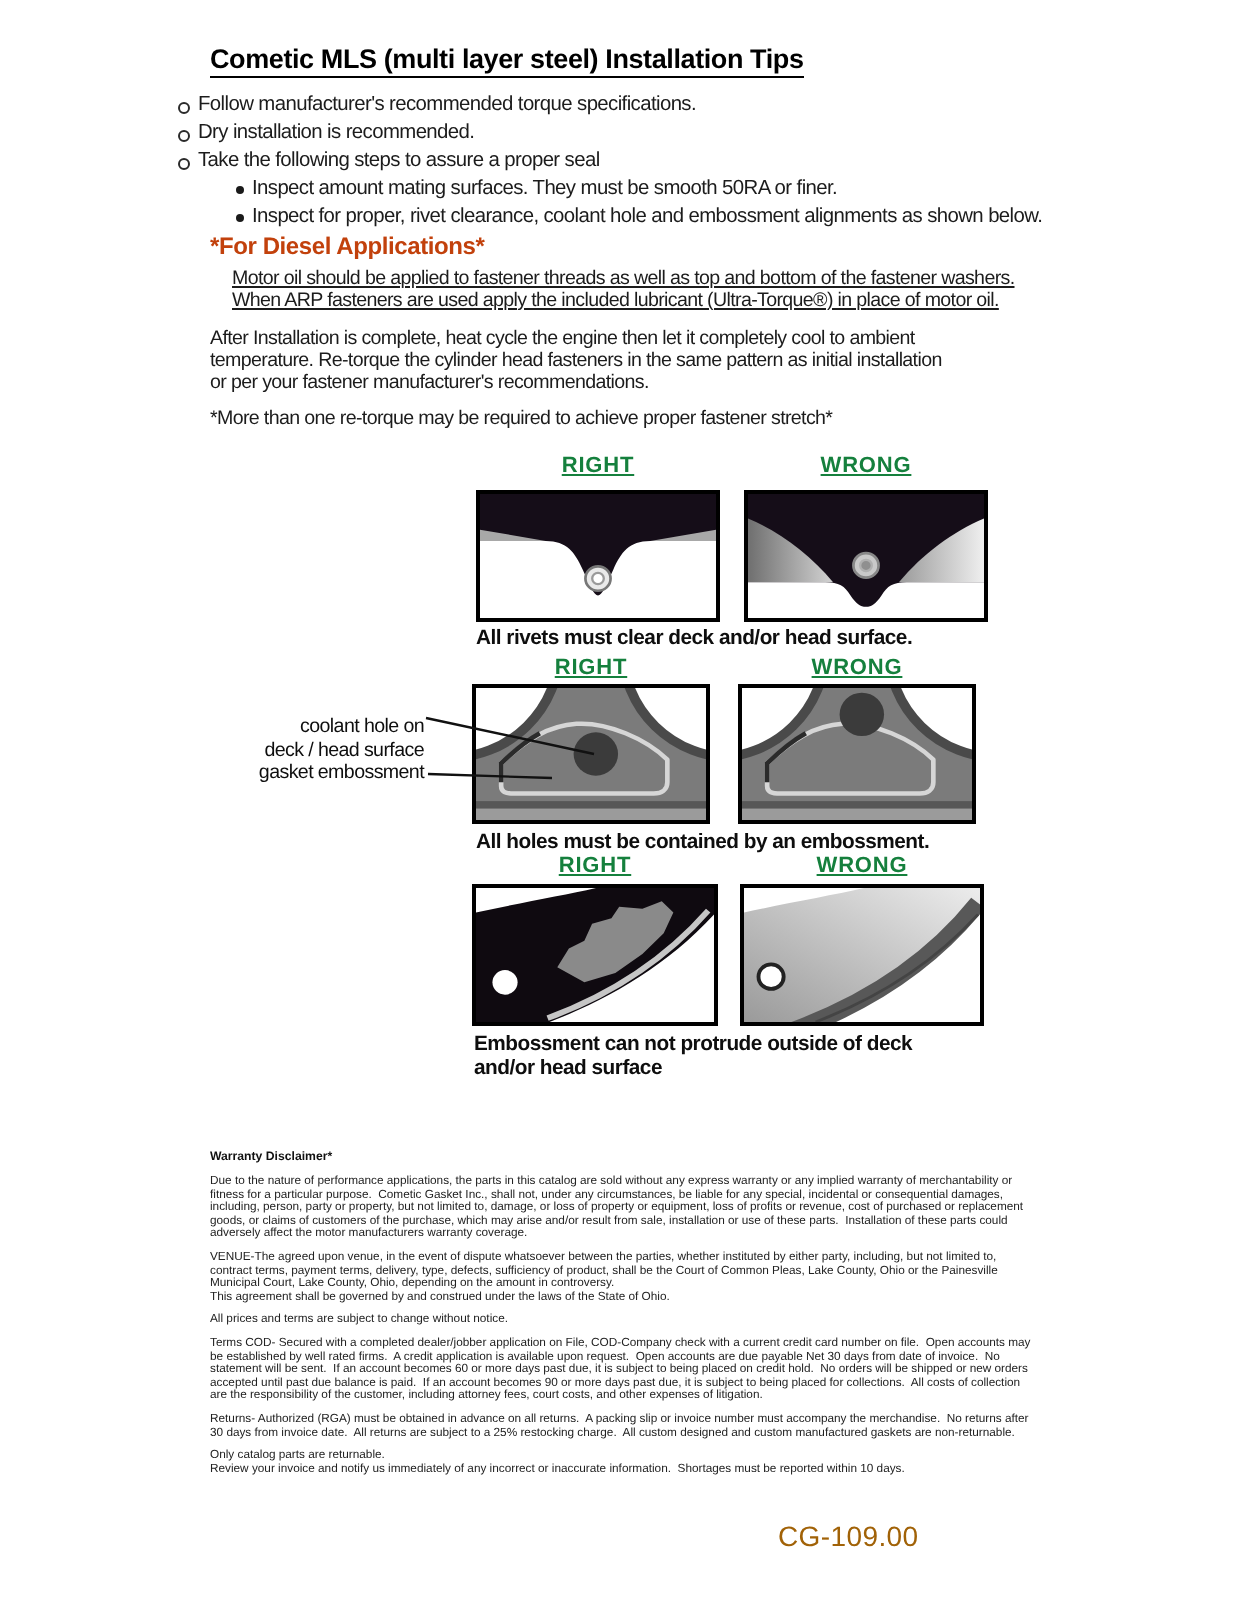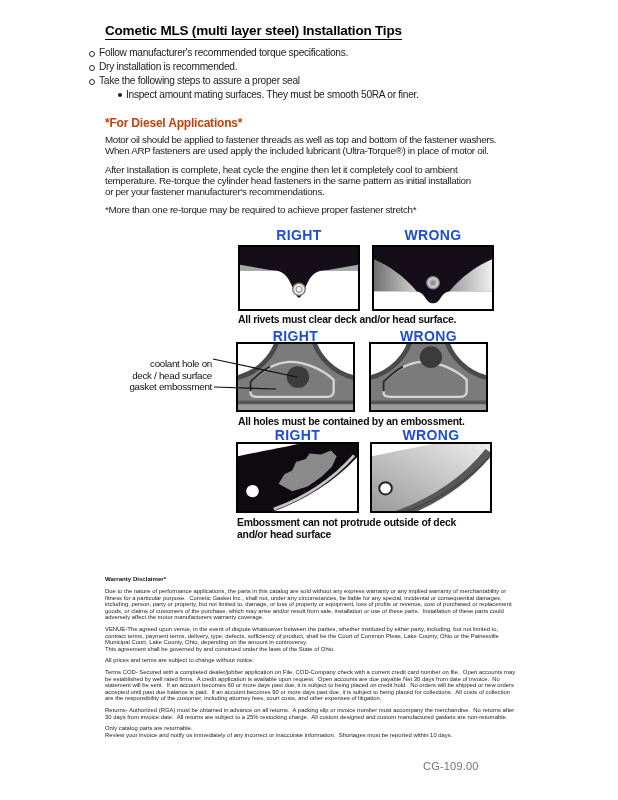--- a/index.html
+++ b/index.html
@@ -10,32 +10,32 @@
          border-bottom:1.6px solid #000;padding-bottom:1px;display:inline-block;}
   .bullets{left:89px;top:46px;font-size:10.2px;letter-spacing:-0.3px;}
   .brow{display:flex;align-items:flex-start;height:14px;line-height:14px;}
   .brow.sub{margin-left:29px;}
   .ring{width:4px;height:4px;border:1px solid #2a2a2a;border-radius:50%;
         display:inline-block;margin:4.5px 4px 0 0;flex:0 0 auto;}
   .dot{width:4px;height:4px;background:#1a1a1a;border-radius:50%;
        display:inline-block;margin:5px 4px 0 0;flex:0 0 auto;}
   .h2{font-size:12px;font-weight:bold;color:#c2410c;letter-spacing:-0.2px;}
   .para{font-size:9.8px;letter-spacing:-0.32px;line-height:10.8px;white-space:pre-wrap;width:470px;}
-  .dlabel{font-weight:bold;font-size:14px;letter-spacing:0.4px;text-align:center;color:#1d4ed8;}
+  .dlabel{font-weight:bold;font-size:11px;letter-spacing:0.4px;text-align:center;color:#15803d;text-decoration:underline;}
   .panel{border:2.5px solid #000;box-sizing:border-box;background:#fff;z-index:1;}
   .panel svg{display:block;width:100%;height:100%;}
   .caption{font-weight:bold;font-size:10.4px;letter-spacing:-0.25px;color:#0e0e0e;
            line-height:12px;white-space:pre-wrap;}
   .ann{font-size:9.8px;letter-spacing:-0.3px;color:#0e0e0e;text-align:right;
        line-height:11.5px;white-space:pre-wrap;}
   .leader{z-index:2;pointer-events:none;}
   .legal{left:105px;top:575px;width:470px;}
   .legal-h{font-size:6.1px;font-weight:bold;color:#111;margin:0 0 6px 0;}
   .legal p{font-size:5.9px;line-height:6.6px;color:#222;margin:0 0 5px 0;white-space:pre-wrap;}
-  .pagenum{font-size:11px;letter-spacing:0.2px;color:#737373;margin-left:34px;}
+  .pagenum{font-size:14px;letter-spacing:0.2px;color:#a16207;}
 </style>
 </head>
 <body>
 
 <div class="page">
 
   <div class="abs" style="left:105px;top:21px;">
     <span class="title">Cometic MLS (multi layer steel) Installation Tips</span>
   </div>
 
@@ -49,24 +49,28 @@
       <span>Dry installation is recommended.</span>
     </div>
     <div class="brow">
       <span class="ring"></span>
       <span>Take the following steps to assure a proper seal</span>
     </div>
     <div class="brow sub">
       <span class="dot"></span>
       <span>Inspect amount mating surfaces.  They must be smooth 50RA or finer.</span>
     </div>
+    <div class="brow sub">
+      <span class="dot"></span>
+      <span>Inspect for proper, rivet clearance, coolant hole and embossment alignments as shown below.</span>
+    </div>
   </div>
 
   <div class="abs h2" style="left:105px;top:116px;">*For Diesel Applications*</div>
-  <div class="abs para" style="left:105px;top:135px;">Motor oil should be applied to fastener threads as well as top and bottom of the fastener washers.
+  <div class="abs para" style="left:116px;top:135px;text-decoration:underline;">Motor oil should be applied to fastener threads as well as top and bottom of the fastener washers.
 When ARP fasteners are used apply the included lubricant (Ultra-Torque®) in place of motor oil.</div>
   <div class="abs para" style="left:105px;top:165px;">After Installation is complete, heat cycle the engine then let it completely cool to ambient
 temperature. Re-torque the cylinder head fasteners in the same pattern as initial installation
 or per your fastener manufacturer's recommendations.</div>
   <div class="abs para" style="left:105px;top:205px;">*More than one re-torque may be required to achieve proper fastener stretch*</div>
 
   <div class="abs dlabel" style="left:238px;top:227px;width:122px;">RIGHT</div>
   <div class="abs dlabel" style="left:372px;top:227px;width:122px;">WRONG</div>
 
   <div class="abs panel" style="left:238px;top:245px;width:122px;height:66px;">

